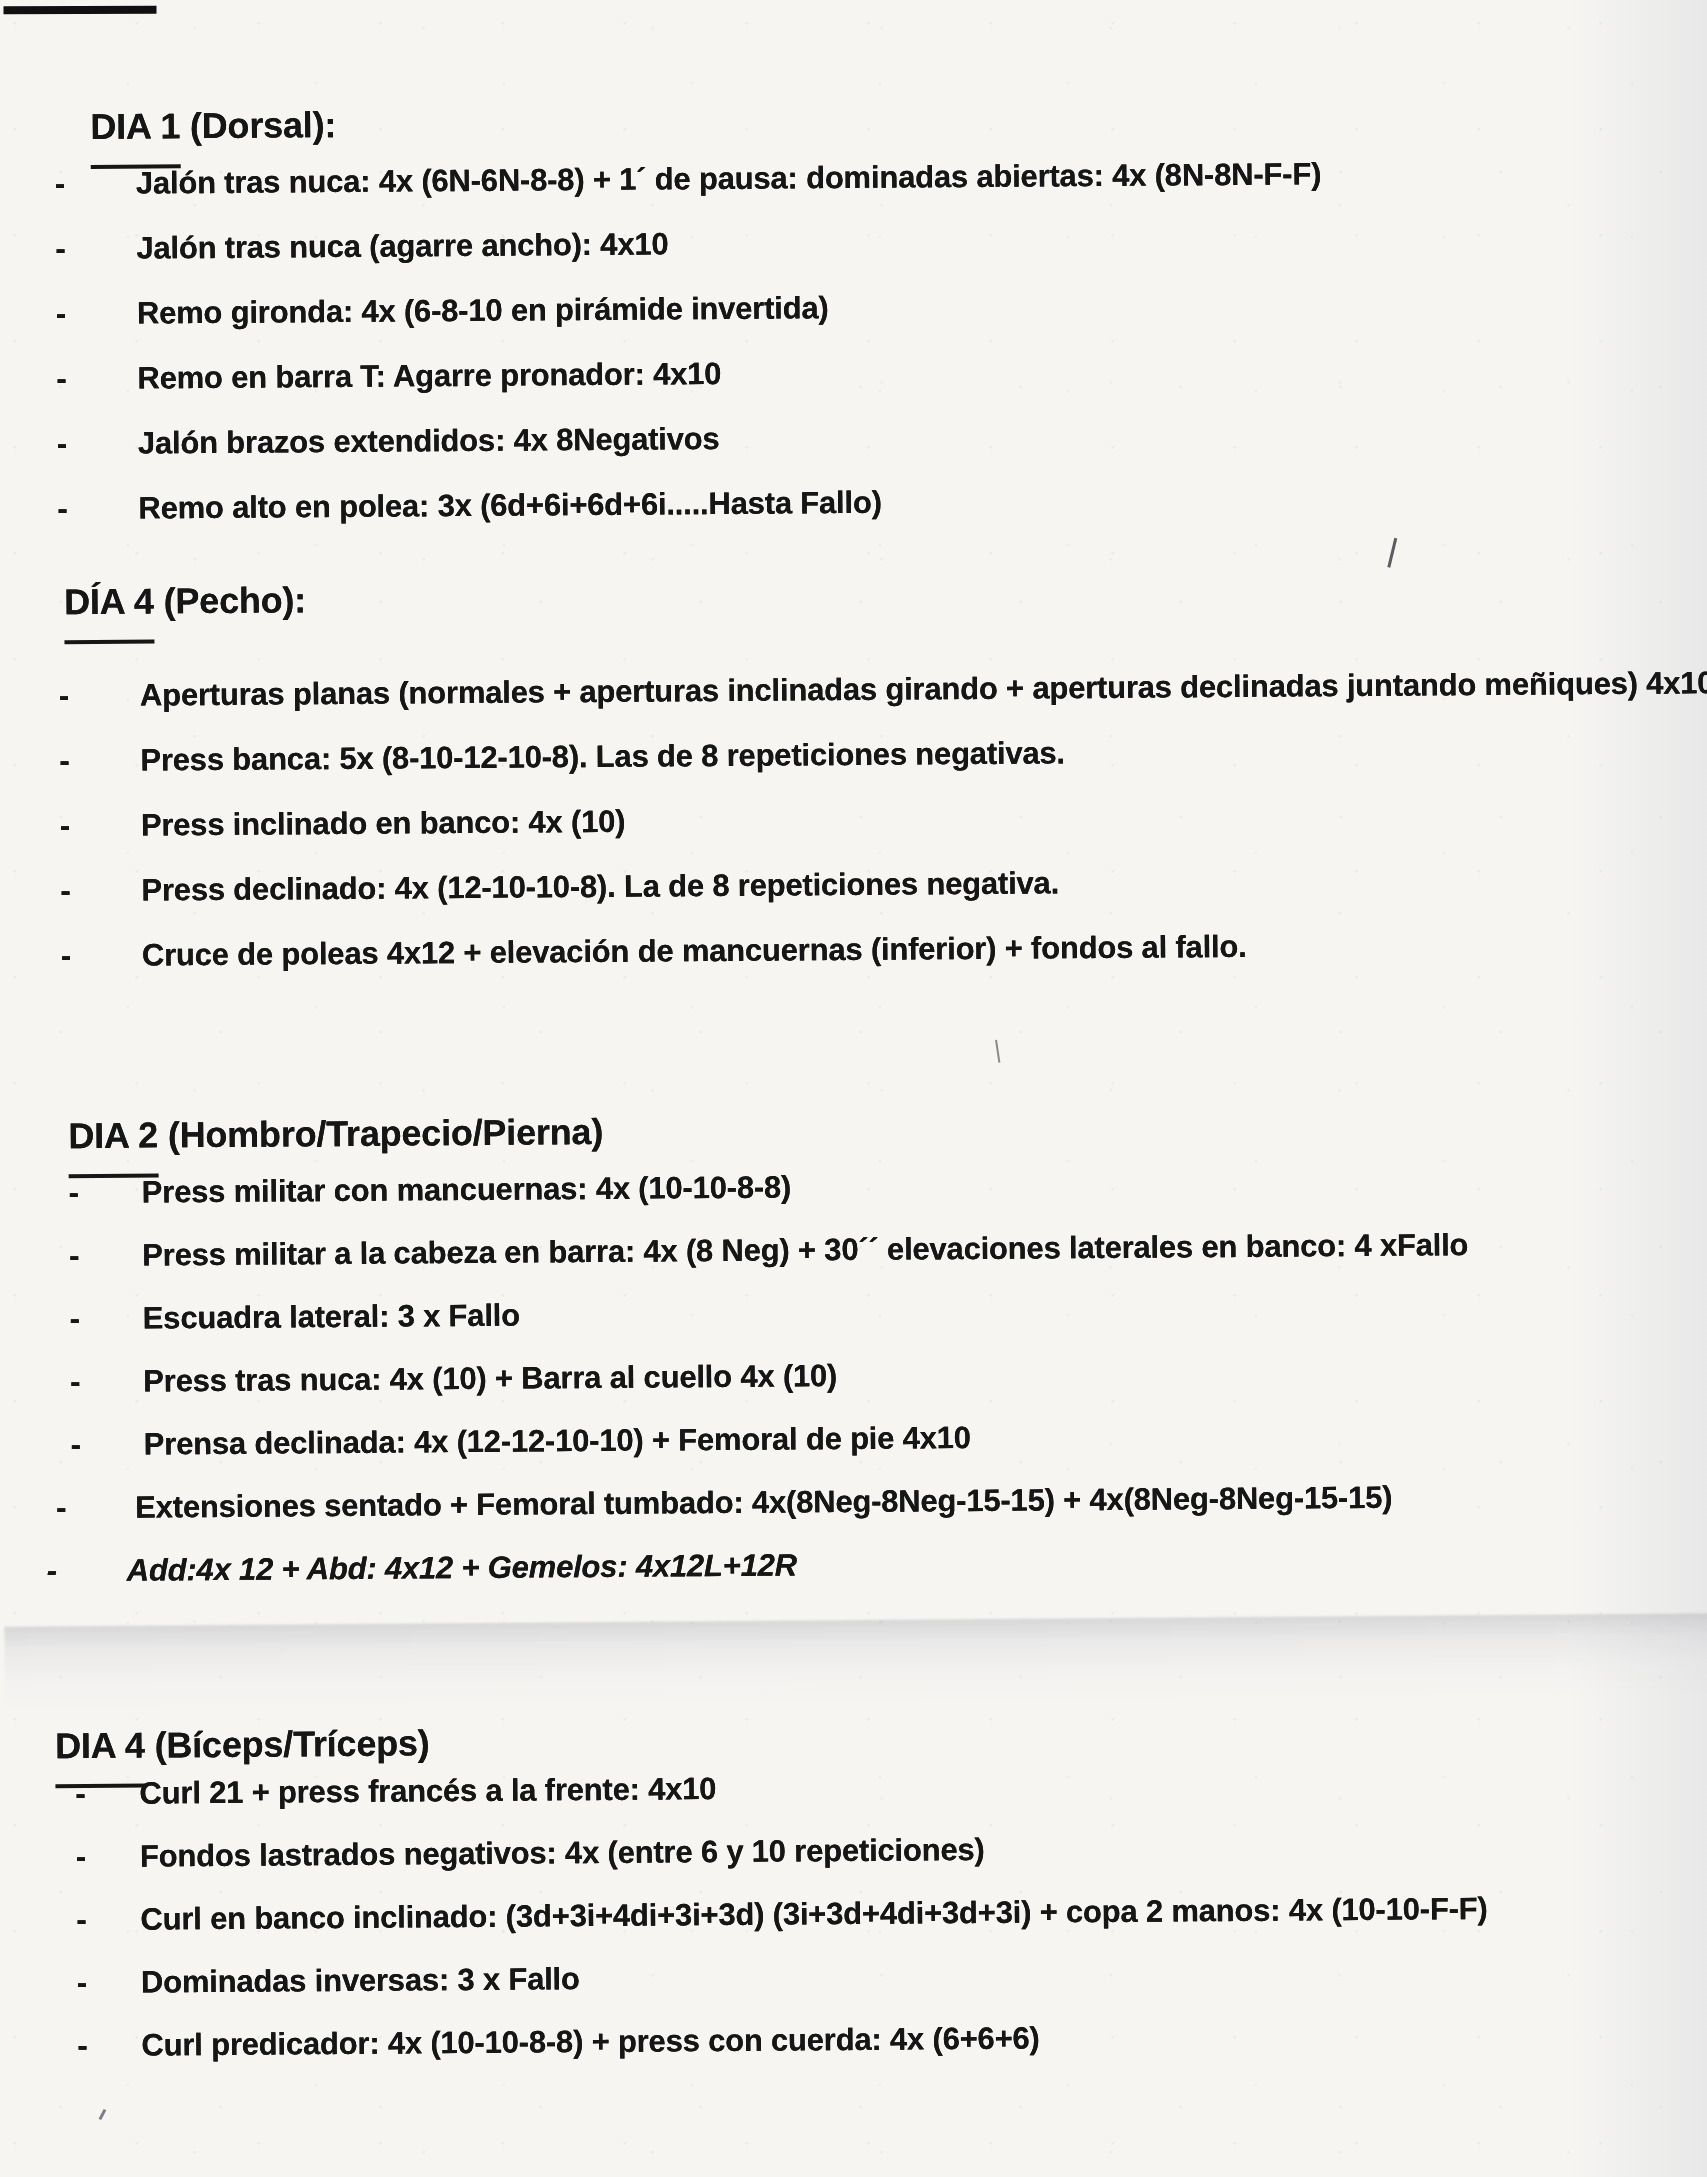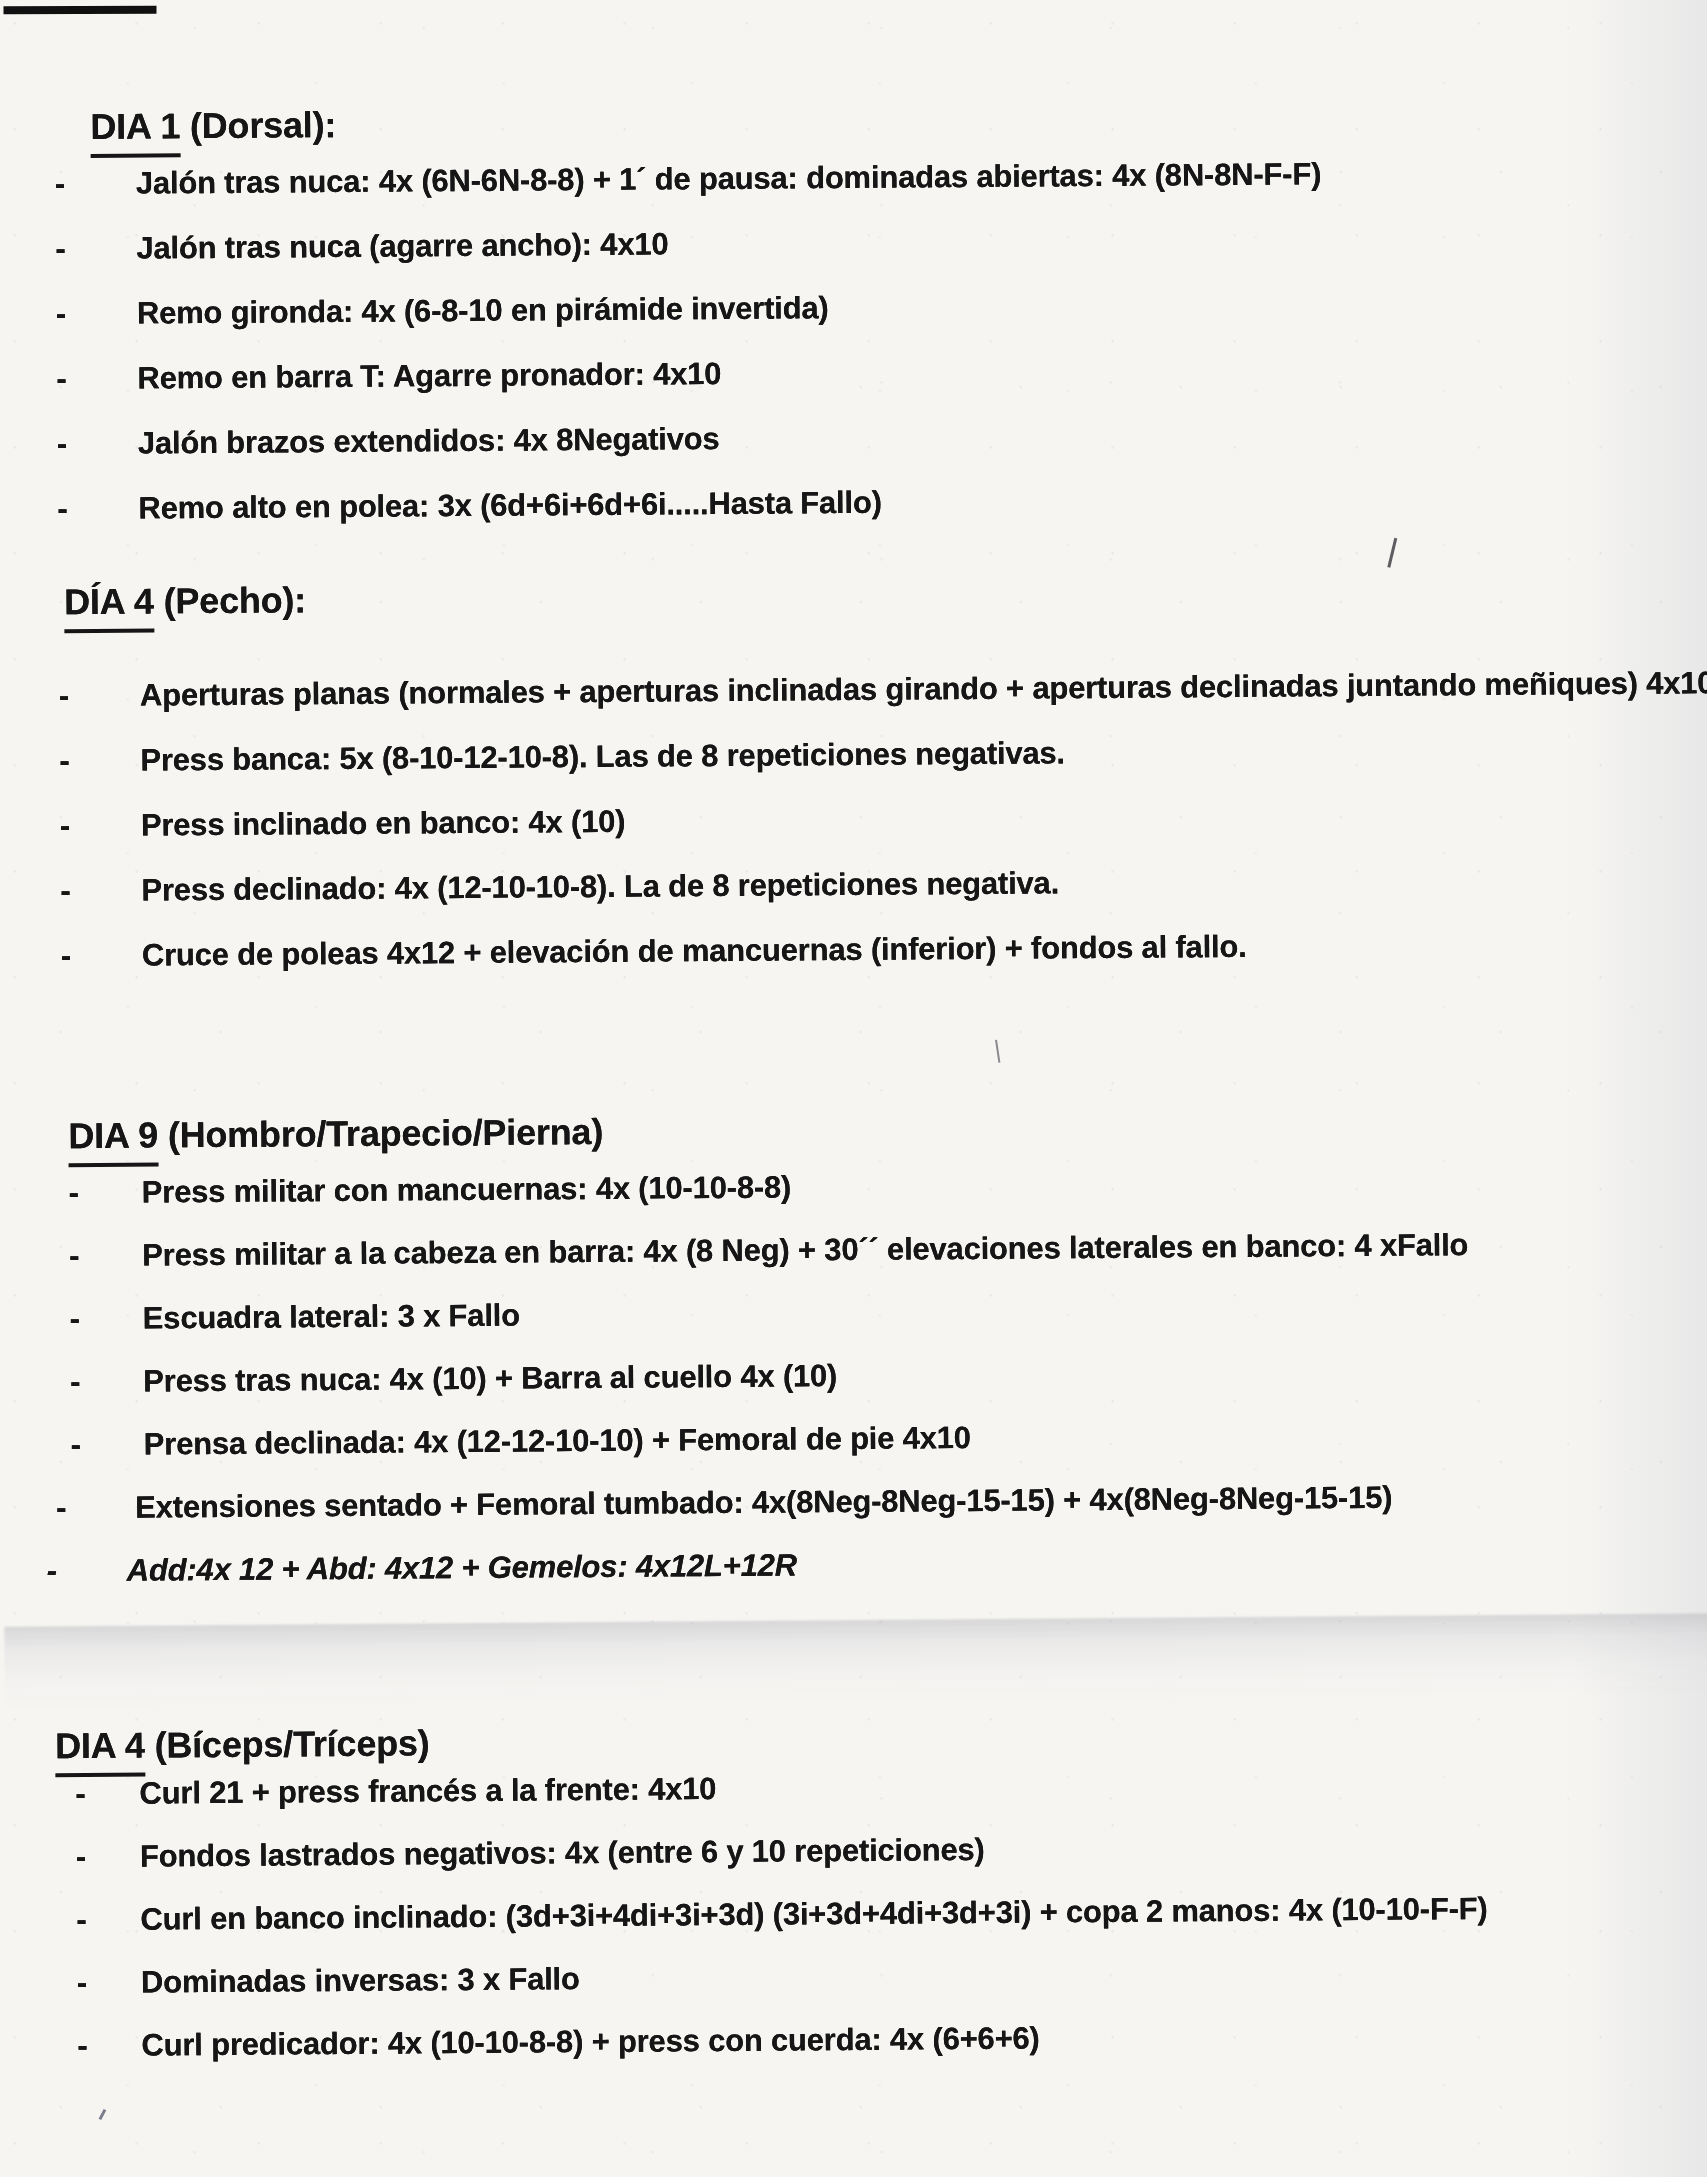--- a/index.html
+++ b/index.html
@@ -15,21 +15,21 @@
     background-size:122px 106px, 188px 154px, 160px 215px, 229px 177px, 100% 100%;
     font-family:"Liberation Sans","DejaVu Sans",sans-serif;
     color:#161616;
   }
   .sheet{position:absolute;left:0;top:0;width:1707px;height:2178px;transform:rotate(-0.45deg);}
   .section{position:relative;}
   .heading{
     font-size:36px;font-weight:700;letter-spacing:-0.2px;white-space:nowrap;
     text-shadow:0 0 0.6px currentColor;
   }
-  .heading .u{border-bottom:4.5px solid #161616;padding-bottom:7px;}
+  .heading .u{border-bottom:4.5px solid #161616;padding-bottom:18px;}
   .row{position:relative;white-space:nowrap;}
   .bullet{
     position:absolute;font-size:31px;font-weight:700;top:0;
     text-shadow:0 0 0.5px currentColor;
   }
   .itext{
     position:absolute;font-size:31px;font-weight:700;letter-spacing:-0.2px;top:0;
     text-shadow:0 0 0.5px currentColor;white-space:nowrap;
   }
   .italic .itext, .italic .bullet{font-style:italic;}
@@ -128,21 +128,21 @@
           <span class="itext">Press declinado: 4x (12-10-10-8). La de 8 repeticiones negativa.</span>
         </div>
         <div class="row">
           <span class="bullet">-</span>
           <span class="itext">Cruce de poleas  4x12 + elevación de mancuernas (inferior) + fondos al fallo.</span>
         </div>
       </div>
   </div>
 
   <div class="section" id="sec3">
-    <div class="heading"><span class="u">DIA 9</span><span> (Hombro/Trapecio/Pierna)</span></div>
+    <div class="heading"><span class="u">DIA 2</span><span> (Hombro/Trapecio/Pierna)</span></div>
     <div class="list">
         <div class="row">
           <span class="bullet">-</span>
           <span class="itext">Press militar con mancuernas: 4x (10-10-8-8)</span>
         </div>
         <div class="row">
           <span class="bullet">-</span>
           <span class="itext">Press militar a la cabeza en barra: 4x (8 Neg) + 30´´ elevaciones laterales en banco: 4 xFallo</span>
         </div>
         <div class="row">

